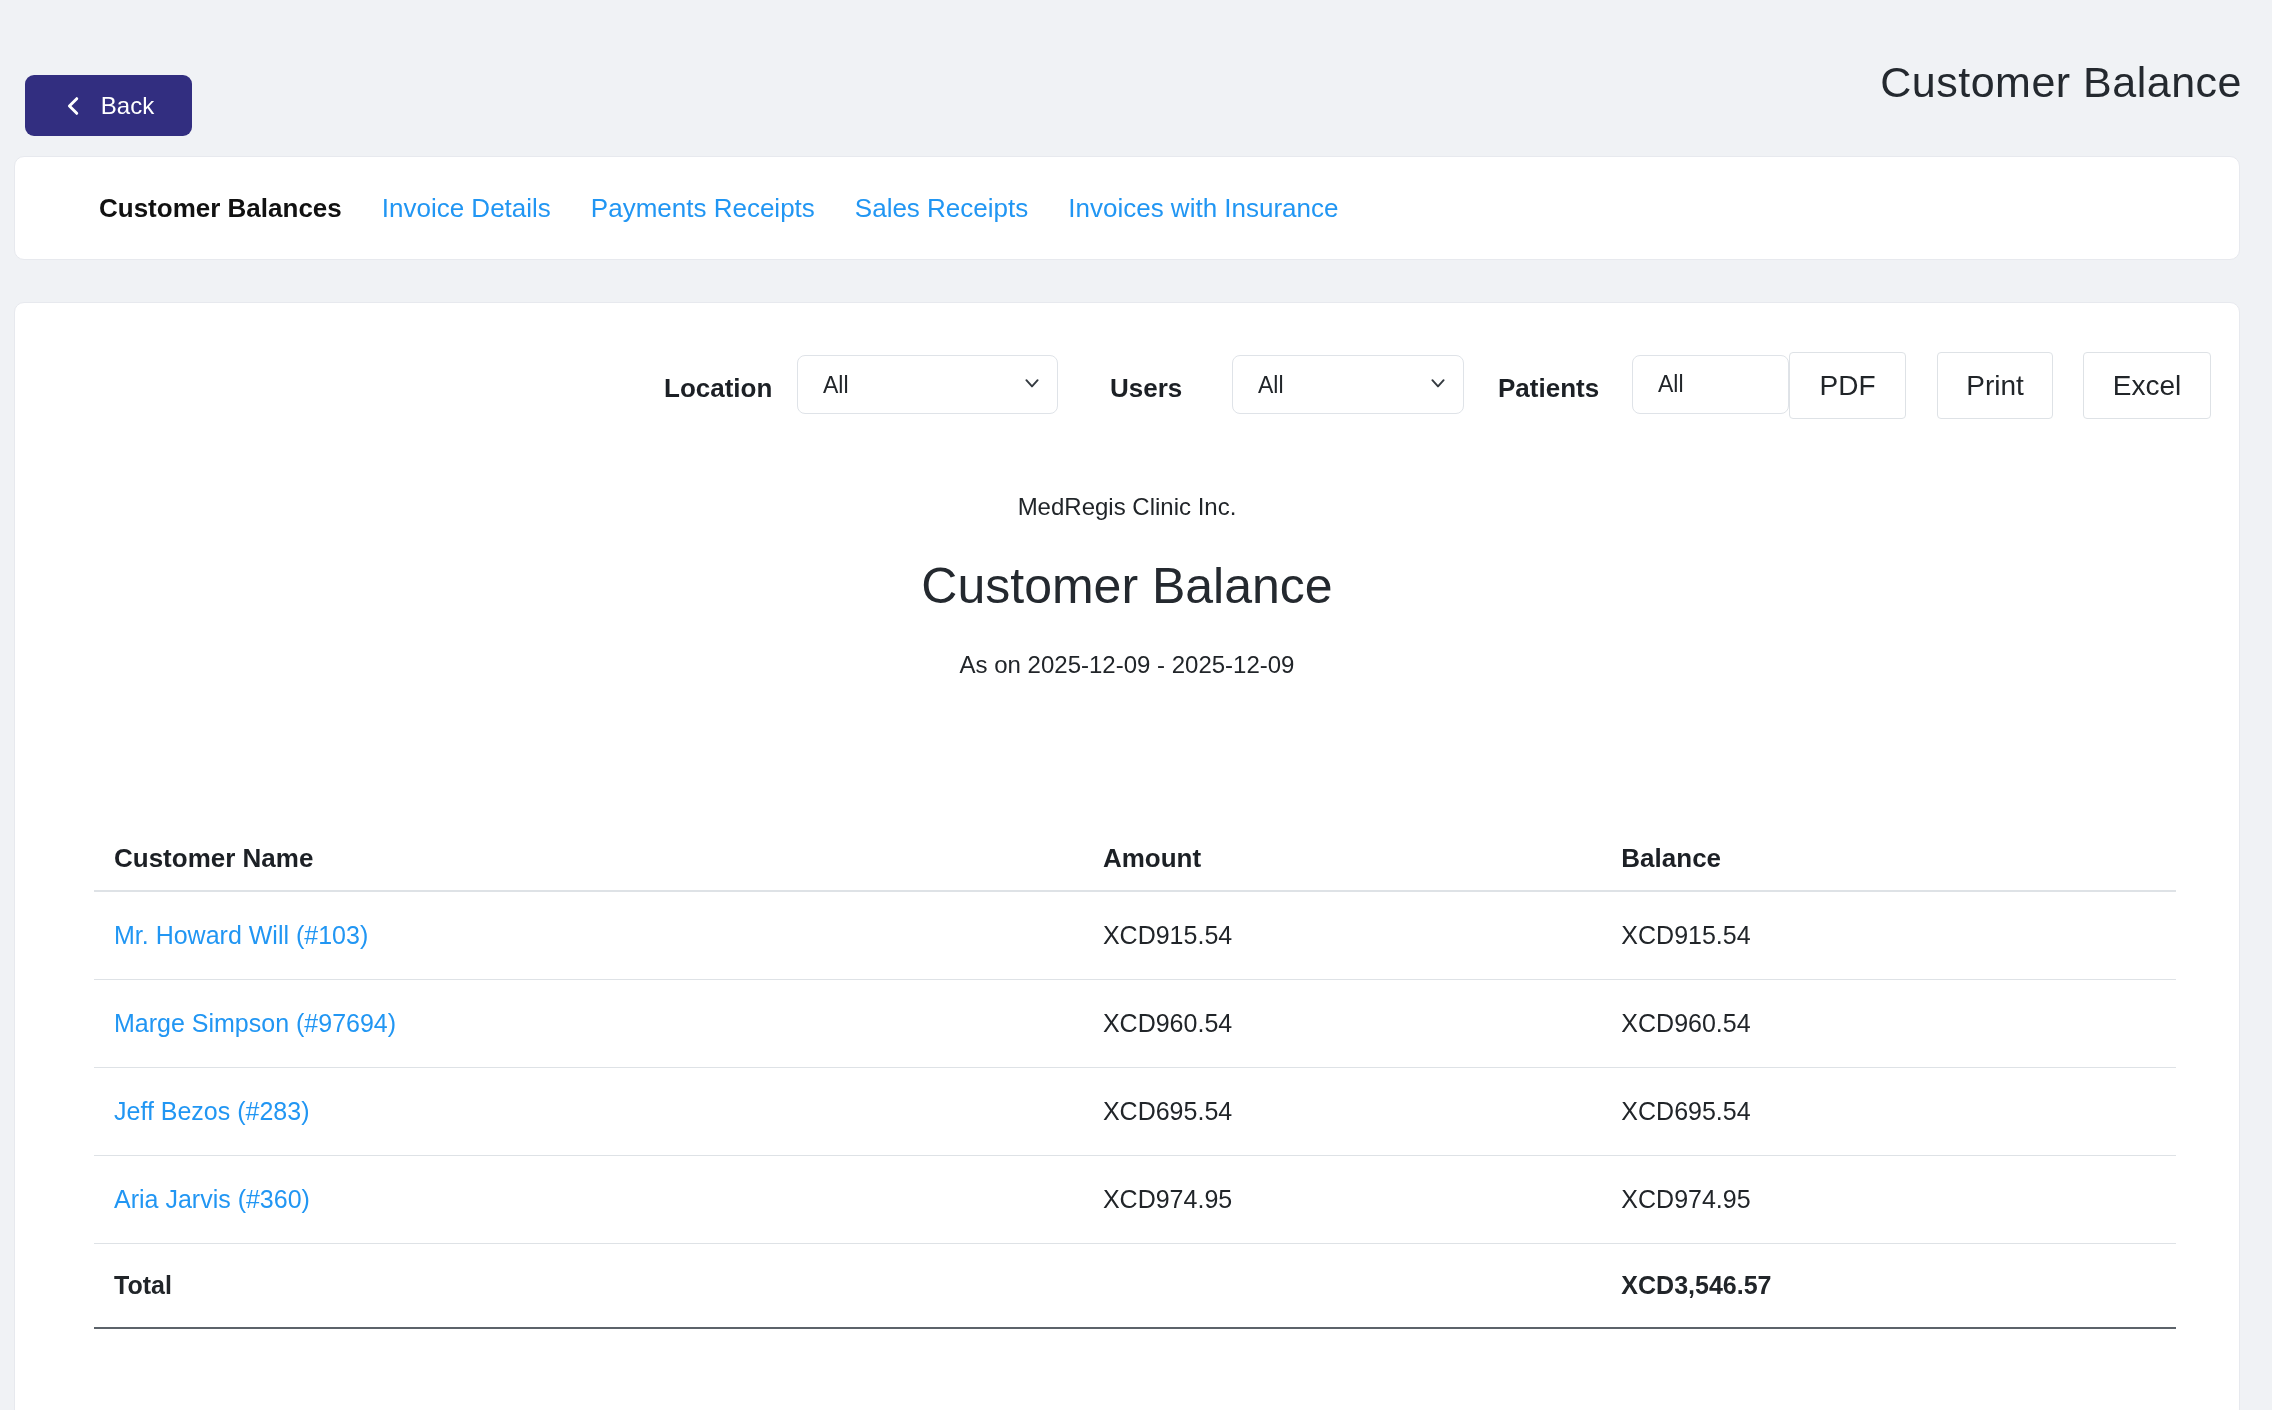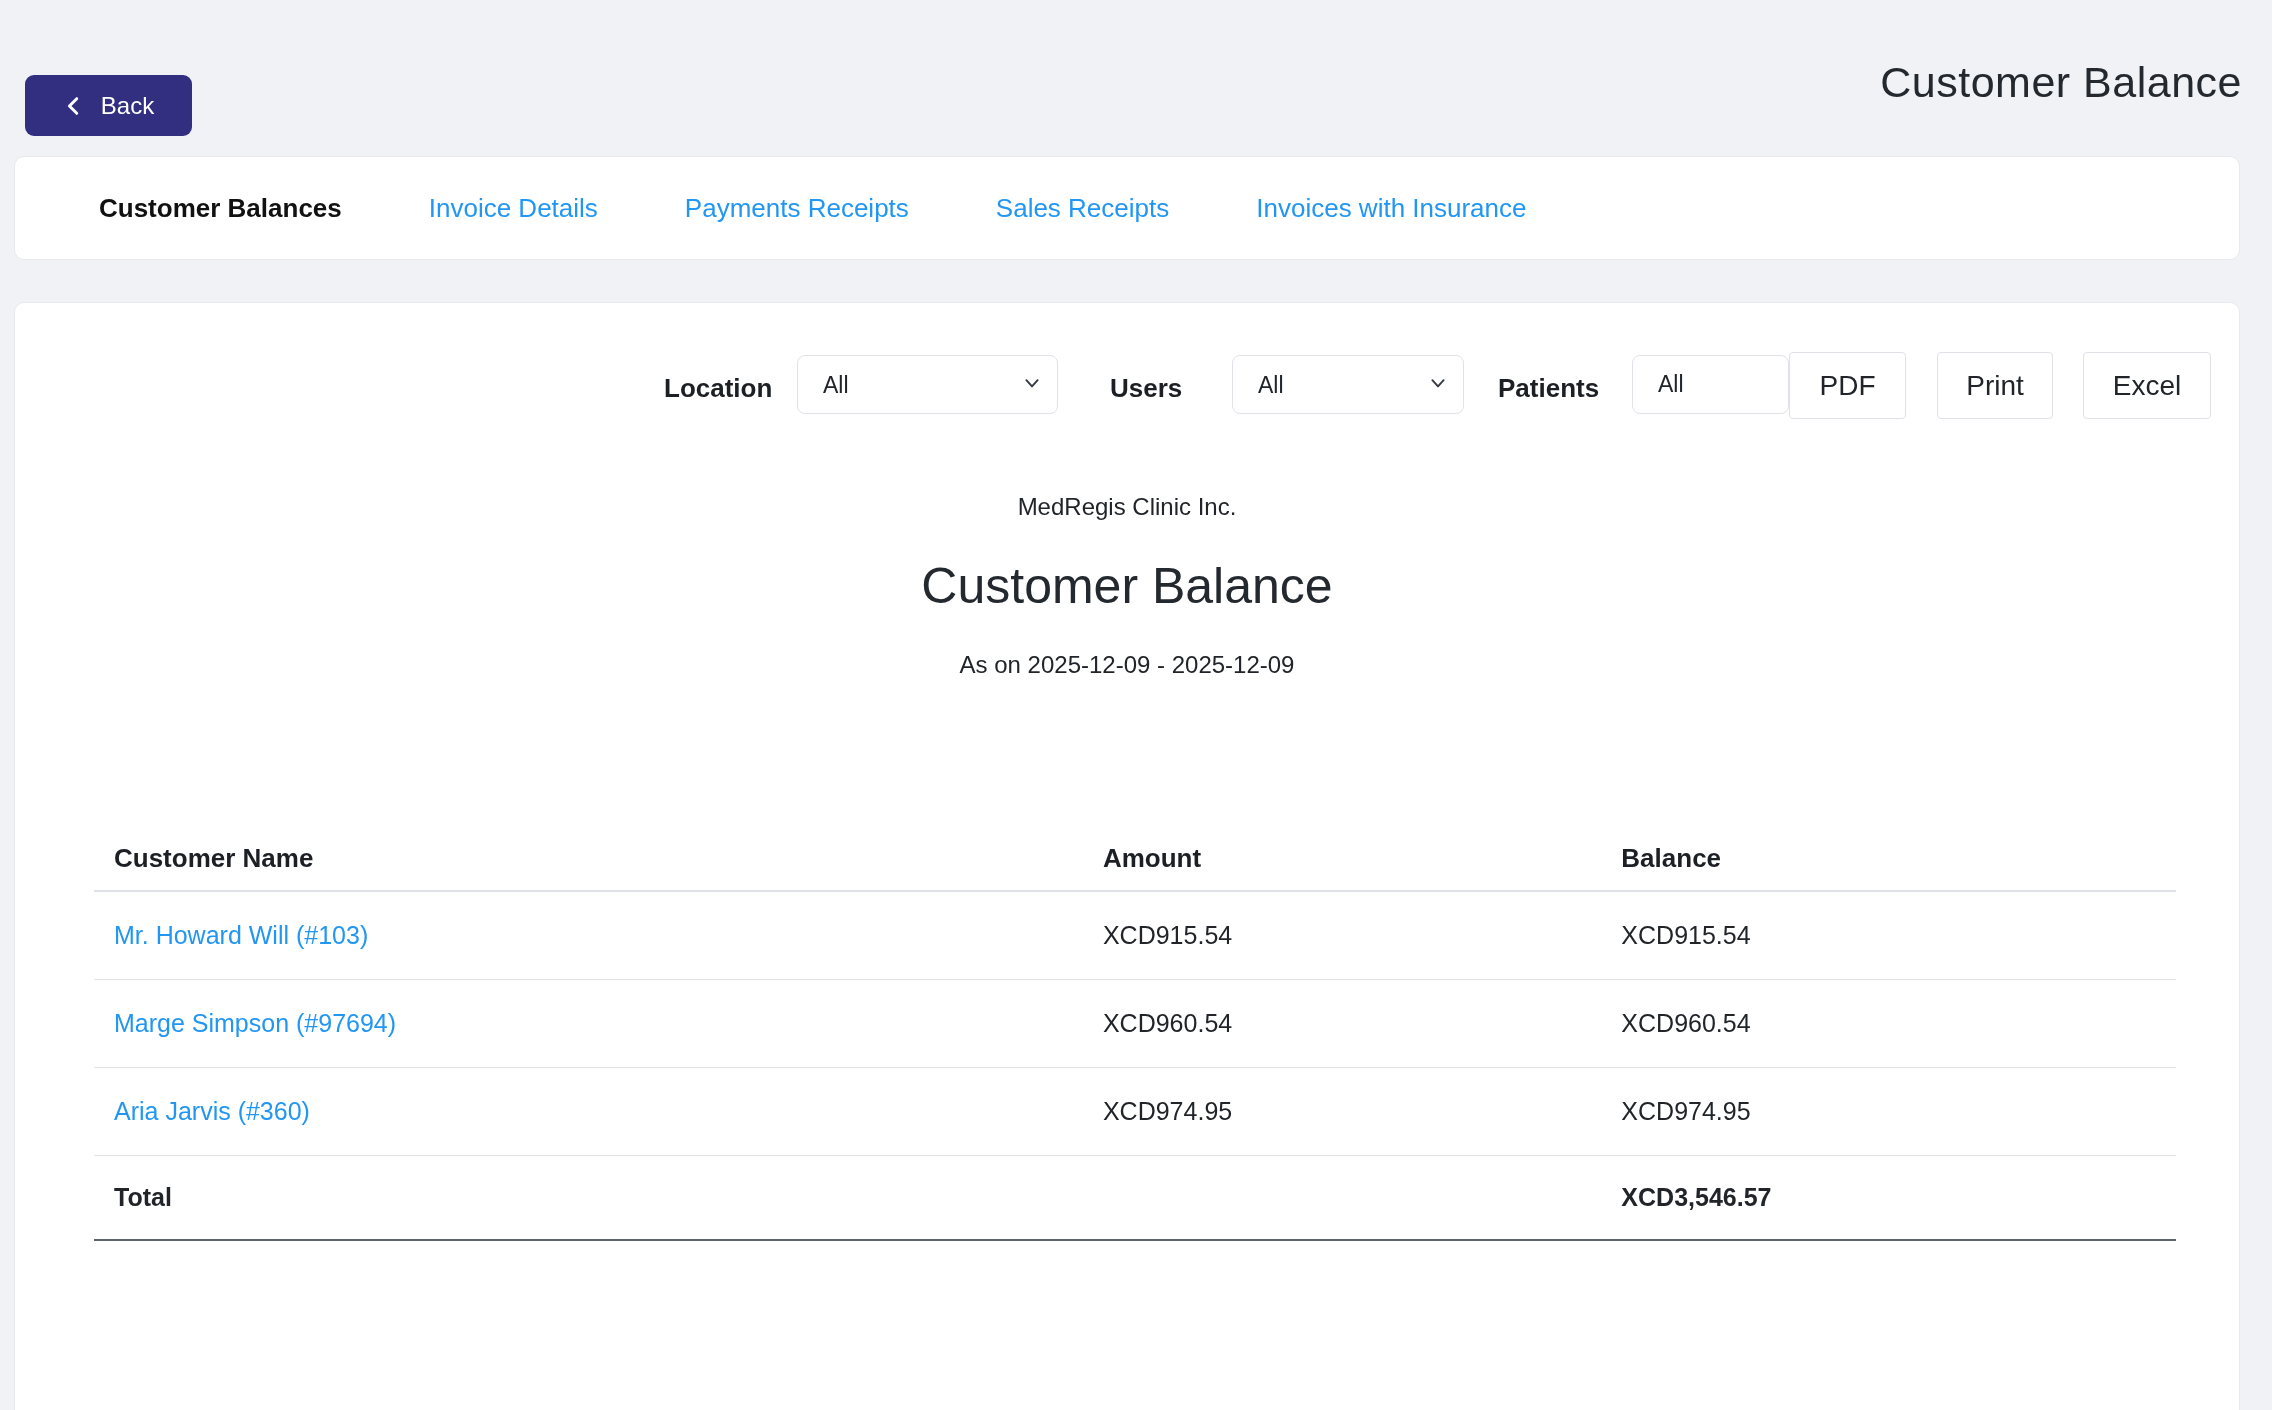--- a/index.html
+++ b/index.html
@@ -31,21 +31,21 @@
   
   .card {
     position:absolute; left:14px; width:2226px;
     background:#fff; border:1px solid #e7e9ee; border-radius:10px;
   }
   .tabs-card { top:156px; height:104px; }
   .main-card { top:302px; height:1160px; }
   
   .tabs {
     height:100%; display:flex; align-items:center;
-    padding-left:84px; gap:87px; font-size:26px;
+    padding-left:84px; gap:40px; font-size:26px;
   }
   .tab { color:#2196f3; cursor:pointer; text-decoration:none; }
   .tab.active { color:#111111; font-weight:bold; cursor:default; }
   
   .date-btn {
     position:absolute; left:44px; top:46px; width:560px; height:72px;
     background:#fff; border:1px solid #e4e7ec; border-radius:10px;
     display:flex; align-items:center; gap:22px; padding:0 26px 0 28px;
     font-size:23px; font-family:inherit; color:#212529; cursor:pointer;
   }
@@ -197,20 +197,25 @@
         <td><a>Mr. Howard Will (#103)</a></td>
         <td>XCD915.54</td>
         <td>XCD915.54</td>
       </tr>
       <tr>
         <td><a>Marge Simpson (#97694)</a></td>
         <td>XCD960.54</td>
         <td>XCD960.54</td>
       </tr>
       <tr>
+        <td><a>Jeff Bezos (#283)</a></td>
+        <td>XCD695.54</td>
+        <td>XCD695.54</td>
+      </tr>
+      <tr>
         <td><a>Aria Jarvis (#360)</a></td>
         <td>XCD974.95</td>
         <td>XCD974.95</td>
       </tr>
       <tr class="total-row">
         <td>Total</td>
         <td></td>
         <td>XCD3,546.57</td>
       </tr>
     </tbody>

